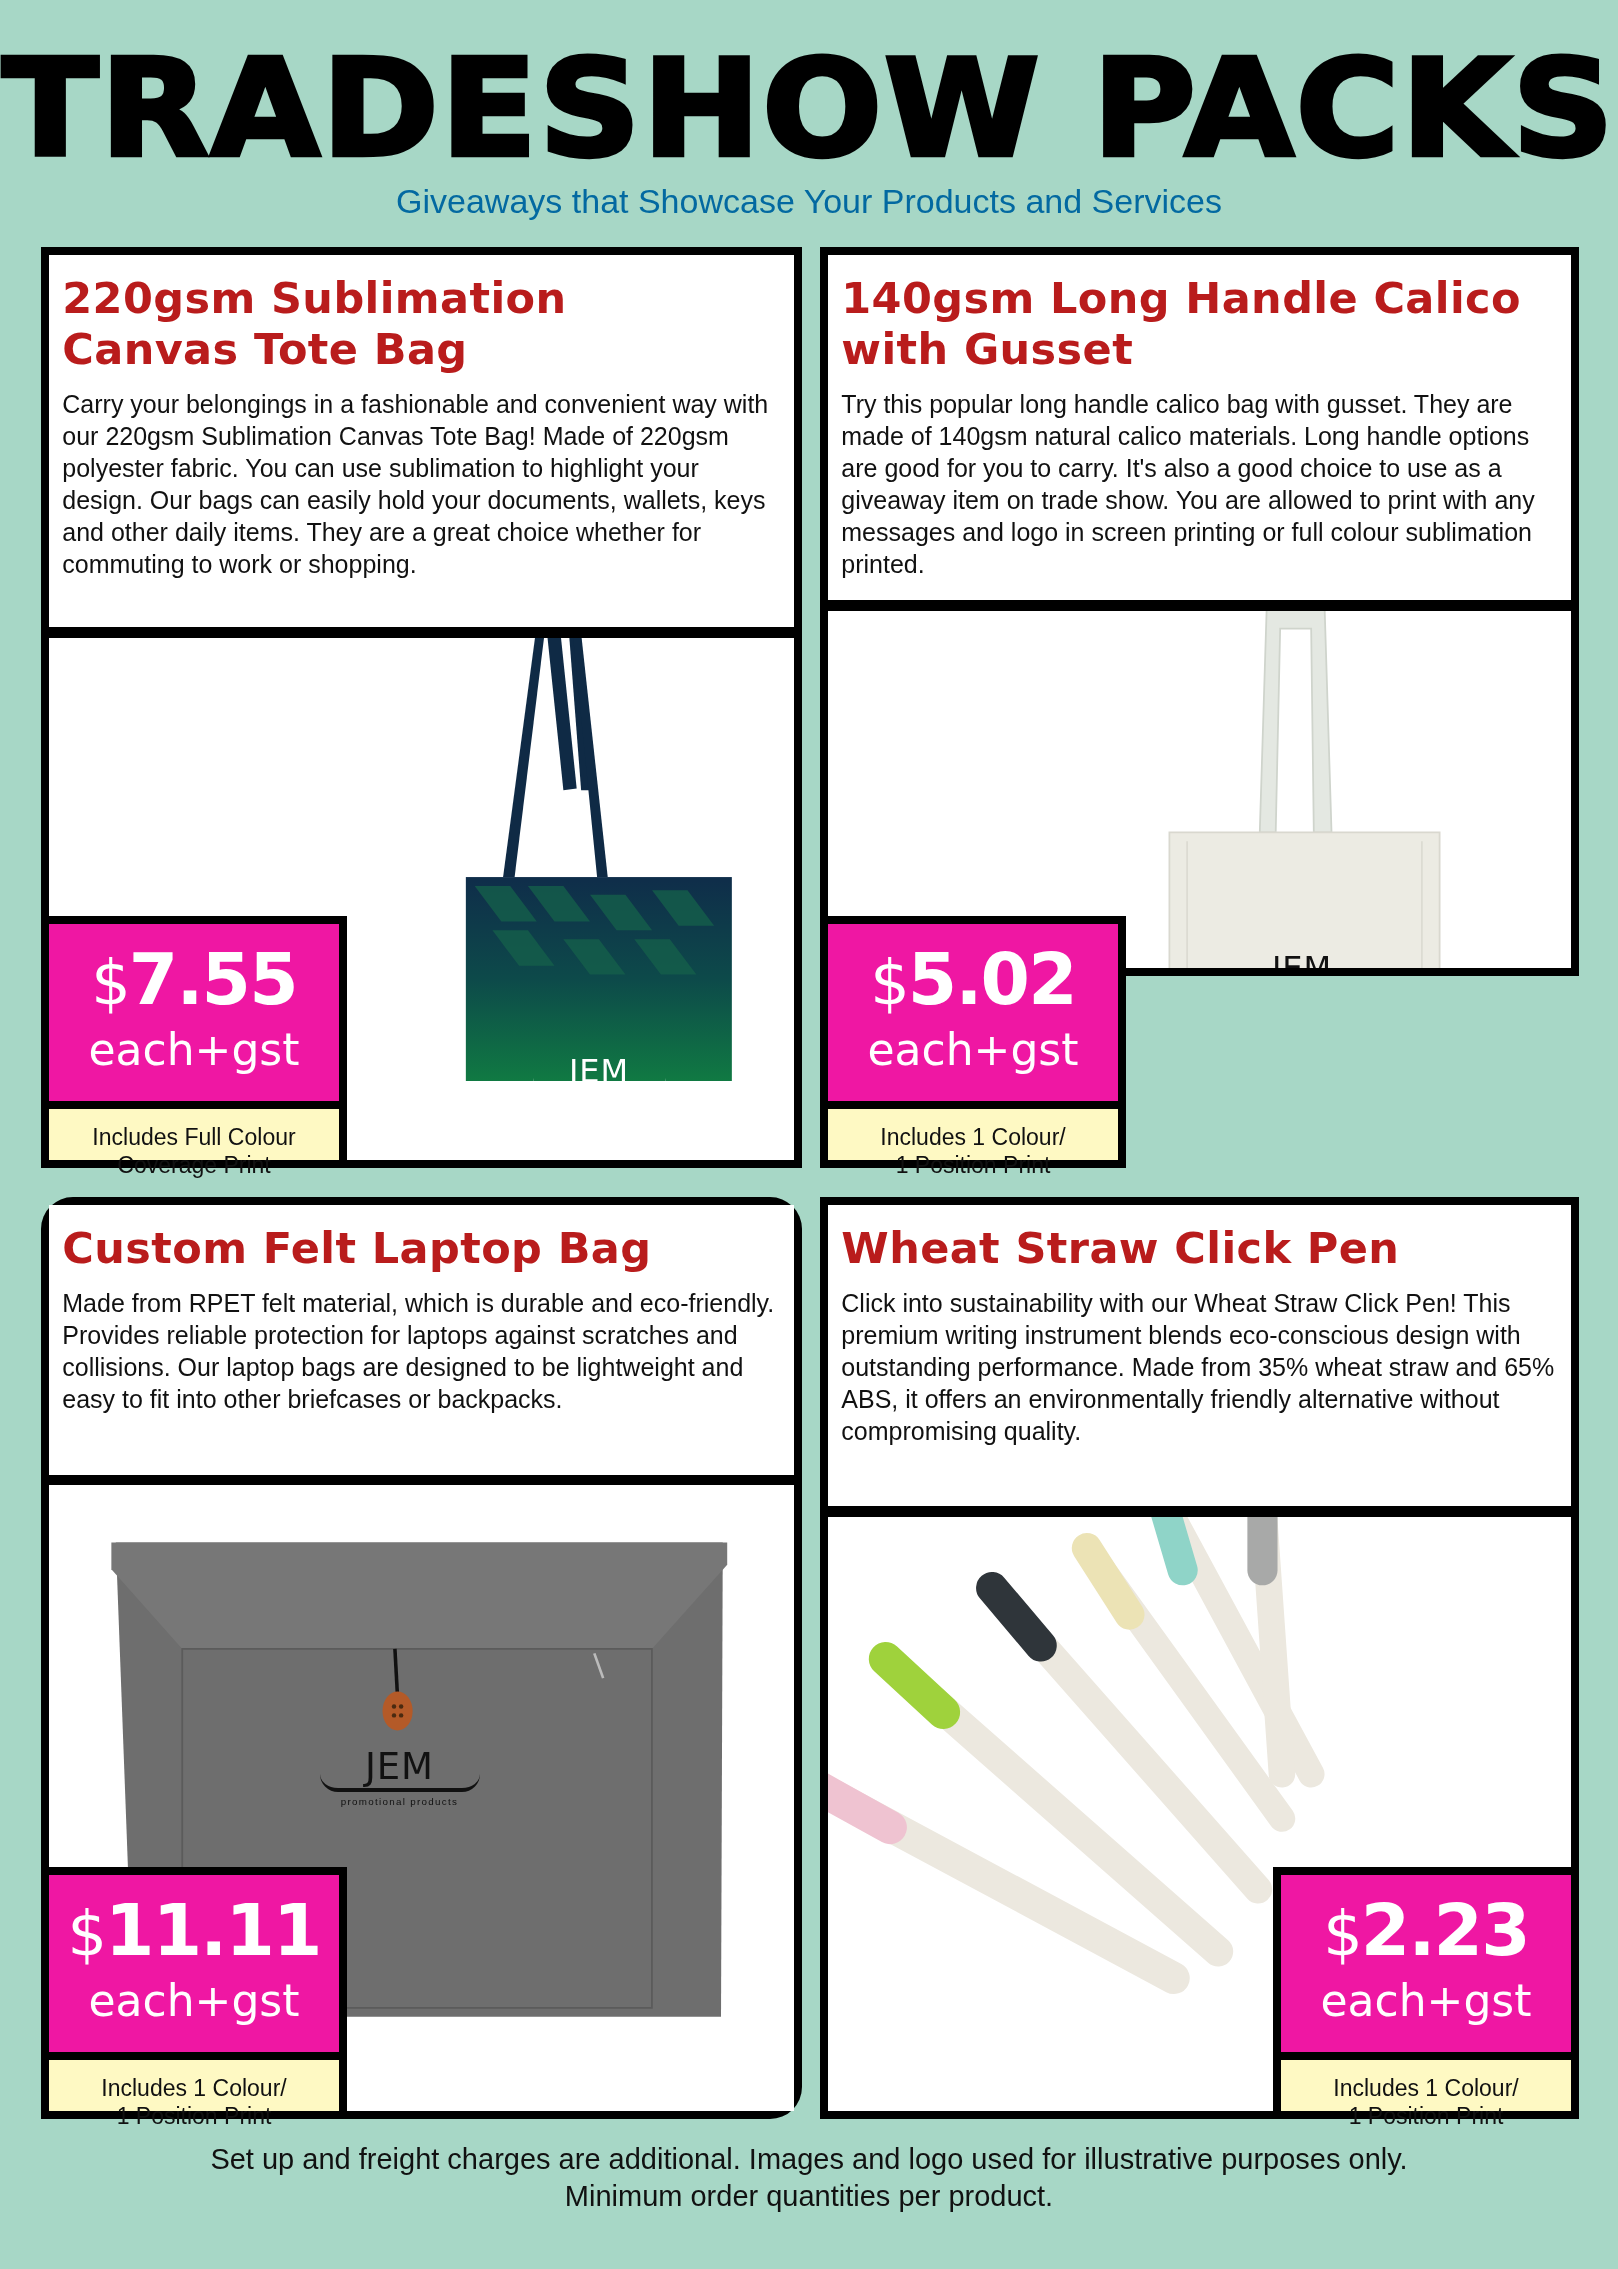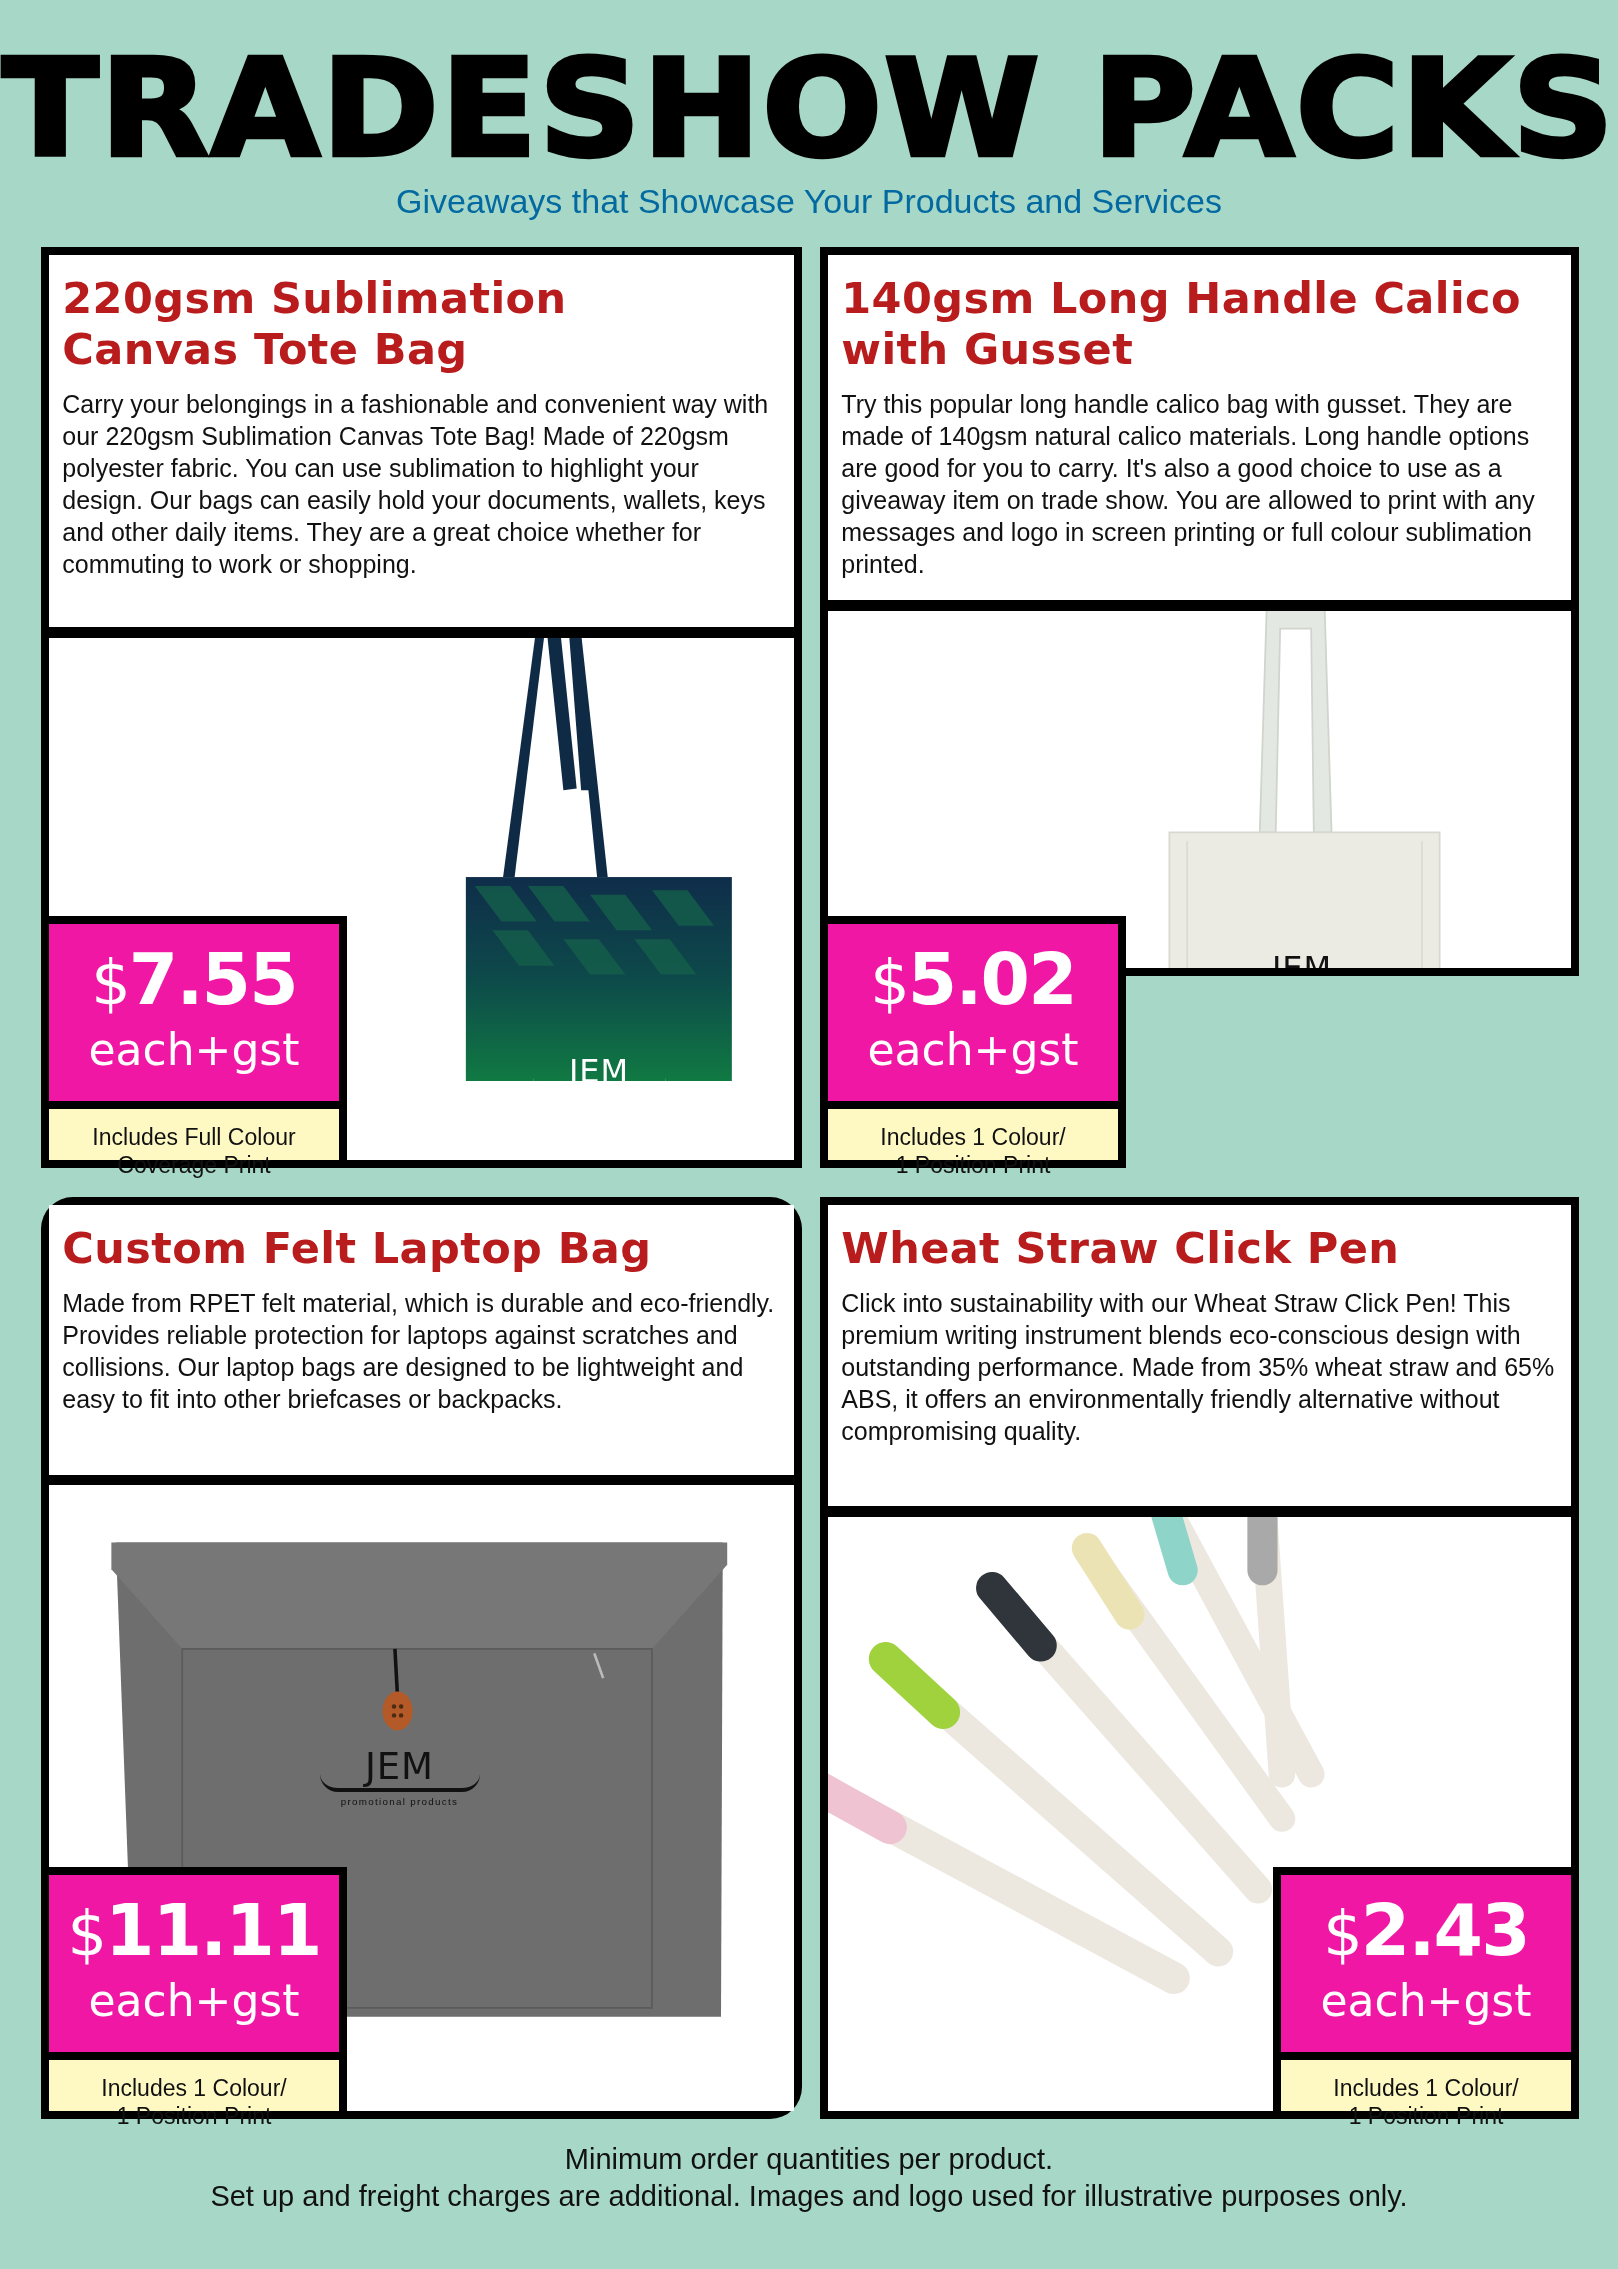--- a/index.html
+++ b/index.html
@@ -192,24 +192,24 @@
         <line x1="292" y1="35" x2="340" y2="110" stroke="#ece3b5" stroke-width="34"></line>
         <line x1="375" y1="-25" x2="545" y2="290" stroke="#ece8df" stroke-width="30"></line>
         <line x1="375" y1="-25" x2="400" y2="60" stroke="#8fd4c8" stroke-width="34"></line>
         <line x1="490" y1="-25" x2="512" y2="290" stroke="#ece8df" stroke-width="30"></line>
         <line x1="490" y1="-25" x2="490" y2="60" stroke="#a8a9a8" stroke-width="34"></line>
       </g>
     </svg>
   </div>
   <div class="price" style="left:453px; top:670px;">
     <div class="pink">
-      <div class="amt"><span class="dollar">$</span><span>2.43</span></div>
+      <div class="amt"><span class="dollar">$</span><span>2.23</span></div>
       <div class="each">each+gst</div>
     </div>
     <div class="note"><span>Includes 1 Colour/</span><br><span>1 Position Print</span></div>
   </div>
 </div>
 
 <div class="footer">
+  <div>Set up and freight charges are additional. Images and logo used for illustrative purposes only.</div>
   <div>Minimum order quantities per product.</div>
-  <div>Set up and freight charges are additional. Images and logo used for illustrative purposes only.</div>
 </div>
 
 
 </body></html>

